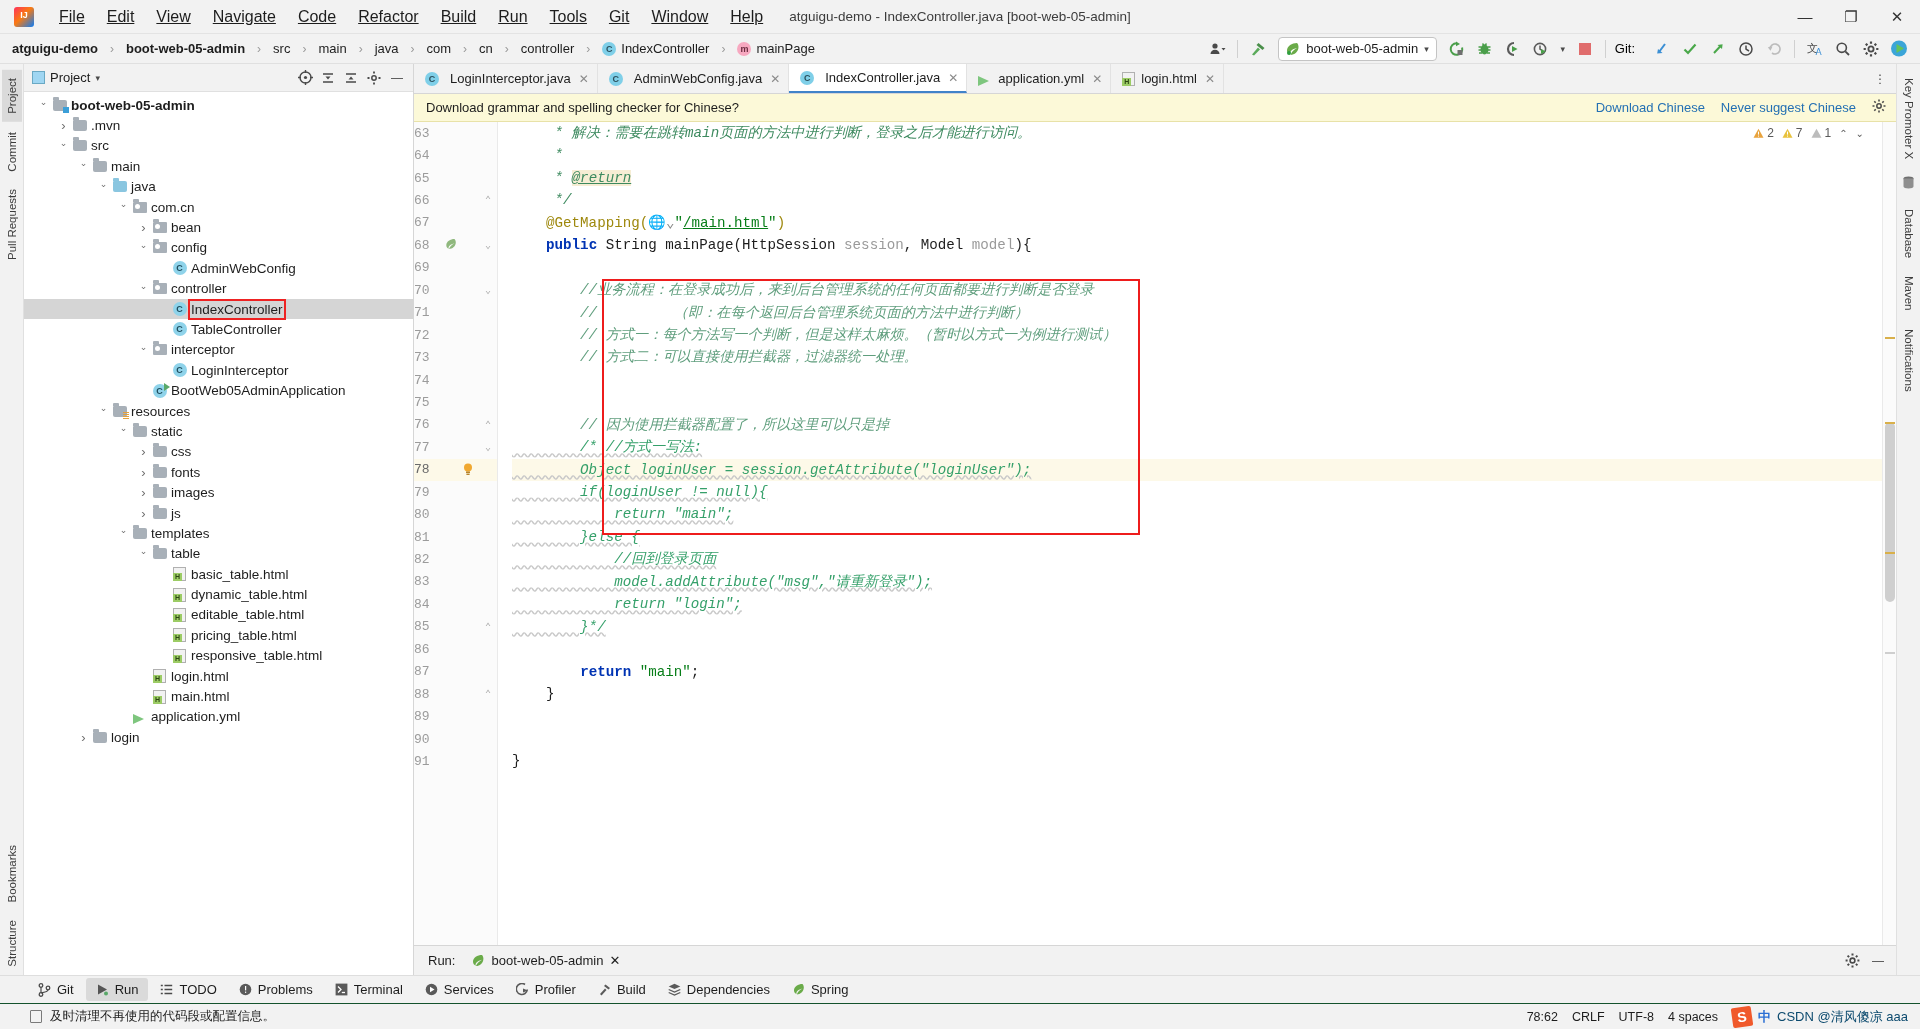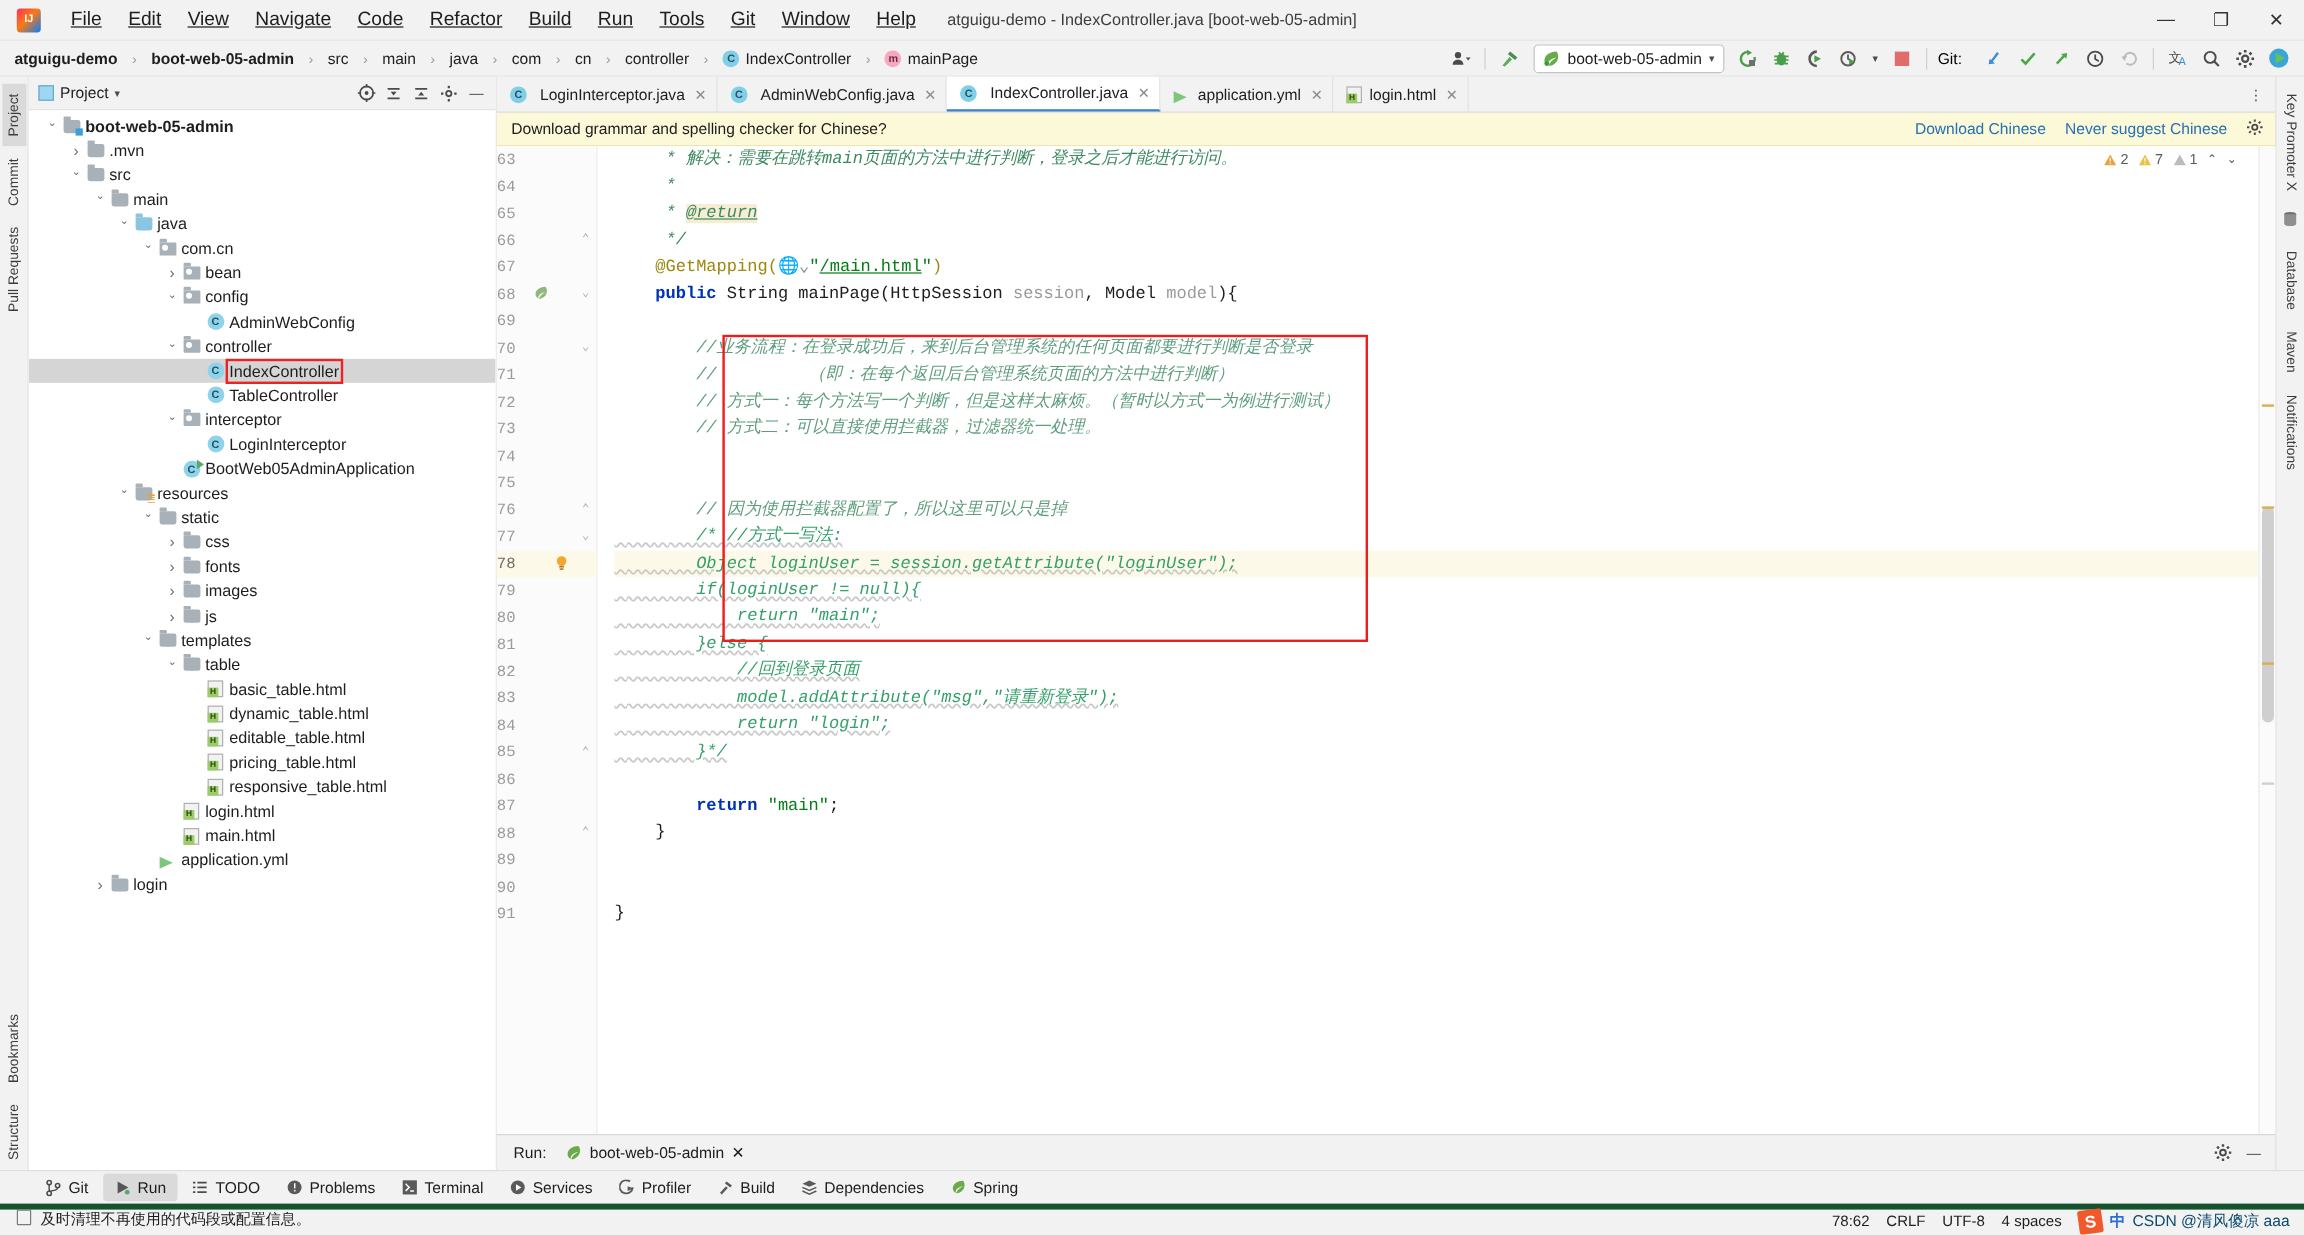--- a/index.html
+++ b/index.html
@@ -231,23 +231,23 @@
 
   
   .botbar {
     height: 28px; display:flex; align-items:center; background:#f2f2f2;
     border-top:1px solid #dedede; padding-left: 28px; gap: 2px; flex:none; font-size:13px;
   }
   .bbtn { display:flex; align-items:center; gap:6px; padding: 4px 10px; border-radius:3px; color:#1d1d1d; }
   .bbtn.active { background:#dadada; }
 
   .statusbar {
-    height: 26px; display:flex; align-items:flex-start; background:#f2f2f2;
-    padding: 0 12px 0 14px; gap: 8px; flex:none; font-size:12.5px; color:#1d1d1d;
-    border-top:5px solid #14532d;
+    height: 26px; display:flex; align-items:center; background:#f2f2f2;
+    padding: 0 12px 0 30px; gap: 8px; flex:none; font-size:12.5px; color:#1d1d1d;
+    border-top:1px solid #14532d;
   }
   .status-right { margin-left:auto; display:flex; align-items:center; gap: 14px; }
   .book-ico { width:12px; height:13px; border:1.5px solid #7a7a7a; border-radius:1px; }
 
   
   .tray { display:flex; align-items:center; gap:6px; }
   .s-logo {
     width:20px; height:20px; background:#f0592b; color:#fff; font-weight:bold; font-size:14px;
     display:flex; align-items:center; justify-content:center; transform: rotate(-8deg); border-radius:2px;
   }

